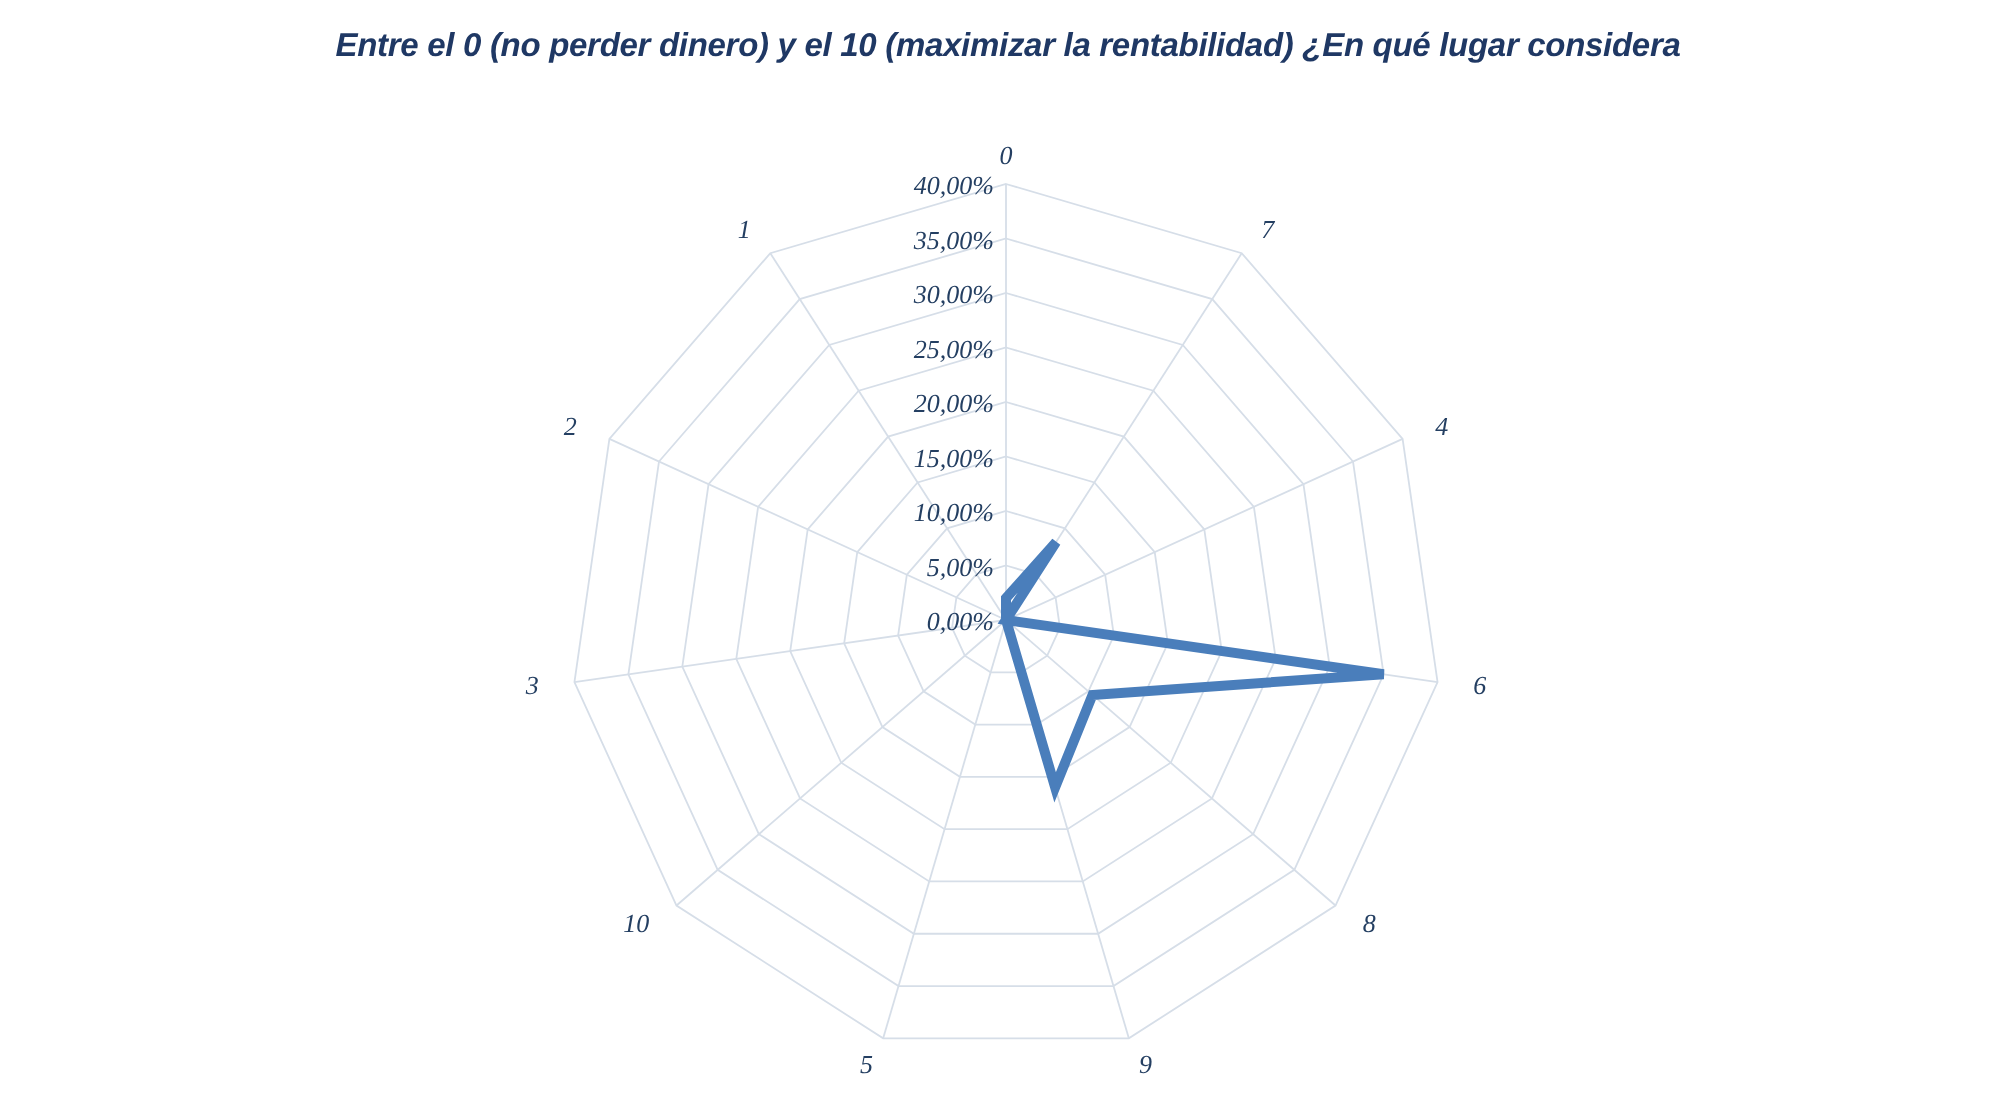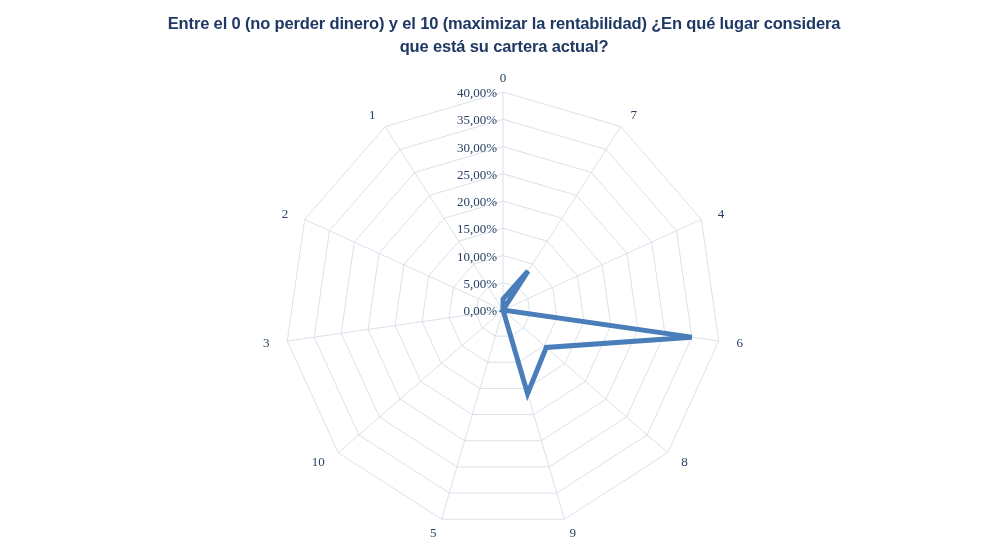--- a/index.html
+++ b/index.html
@@ -13,20 +13,21 @@
     width: 1008px;
     height: 552px;
     overflow: hidden;
     position: relative;
   }
   #chart-root {
     position: relative;
     width: 812px;
     height: 552px;
     background: #ffffff;
+    font-style: italic;
   }
   #chart-title {
     position: absolute;
     left: 104px;
     top: 12px;
     width: 800px;
     text-align: center;
     font-family: "Liberation Sans", "DejaVu Sans", sans-serif;
     font-weight: bold;
     font-size: 16.5px;
@@ -71,21 +72,20 @@
     text-anchor: end;
   }
 </style>
 </head>
 <body>
 
 <div id="chart-root">
 
   <div id="chart-title">
     <span>Entre el 0 (no perder dinero) y el 10 (maximizar la rentabilidad)  ¿En qué lugar considera</span><br>
-    <span>que está su cartera actual?</span>
   </div>
 
   <svg id="plot-svg" viewBox="0 0 1008 552" preserveAspectRatio="none">
     <g id="grid-rings">
         <polygon points="503.00,282.75 517.73,287.08 527.79,298.68 529.97,313.88 523.59,327.84 510.68,336.15 495.32,336.15 482.41,327.84 476.03,313.88 478.21,298.68 488.27,287.08" class="grid-ring"></polygon>
         <polygon points="503.00,255.50 532.46,264.15 552.57,287.36 556.95,317.76 544.19,345.69 518.35,362.29 487.65,362.29 461.81,345.69 449.05,317.76 453.43,287.36 473.54,264.15" class="grid-ring"></polygon>
         <polygon points="503.00,228.25 547.20,241.23 577.36,276.04 583.92,321.63 564.78,363.53 526.03,388.44 479.97,388.44 441.22,363.53 422.08,321.63 428.64,276.04 458.80,241.23" class="grid-ring"></polygon>
         <polygon points="503.00,201.00 561.93,218.30 602.15,264.72 610.89,325.51 585.38,381.38 533.71,414.58 472.29,414.58 420.62,381.38 395.11,325.51 403.85,264.72 444.07,218.30" class="grid-ring"></polygon>
         <polygon points="503.00,173.75 576.66,195.38 626.94,253.40 637.86,329.39 605.97,399.22 541.39,440.73 464.61,440.73 400.03,399.22 368.14,329.39 379.06,253.40 429.34,195.38" class="grid-ring"></polygon>
         <polygon points="503.00,146.50 591.39,172.46 651.72,242.08 664.84,333.27 626.57,417.07 549.06,466.88 456.94,466.88 379.43,417.07 341.16,333.27 354.28,242.08 414.61,172.46" class="grid-ring"></polygon>

